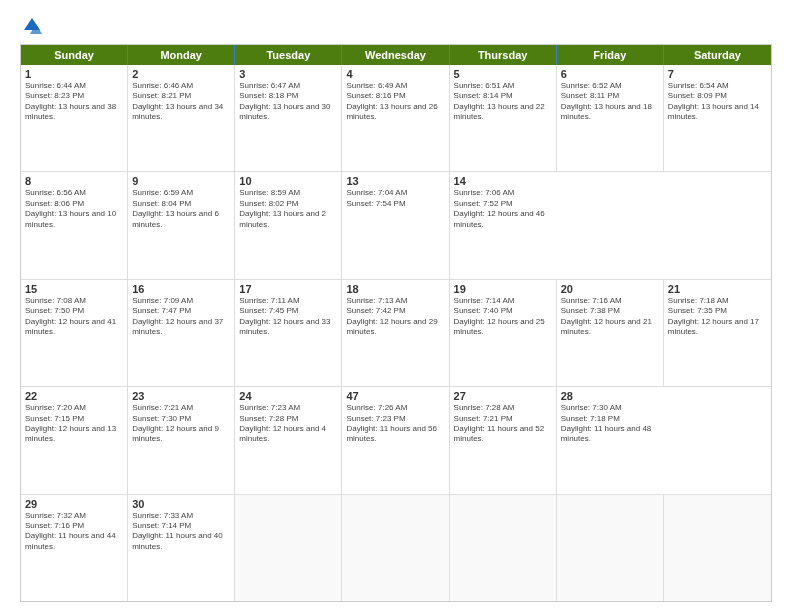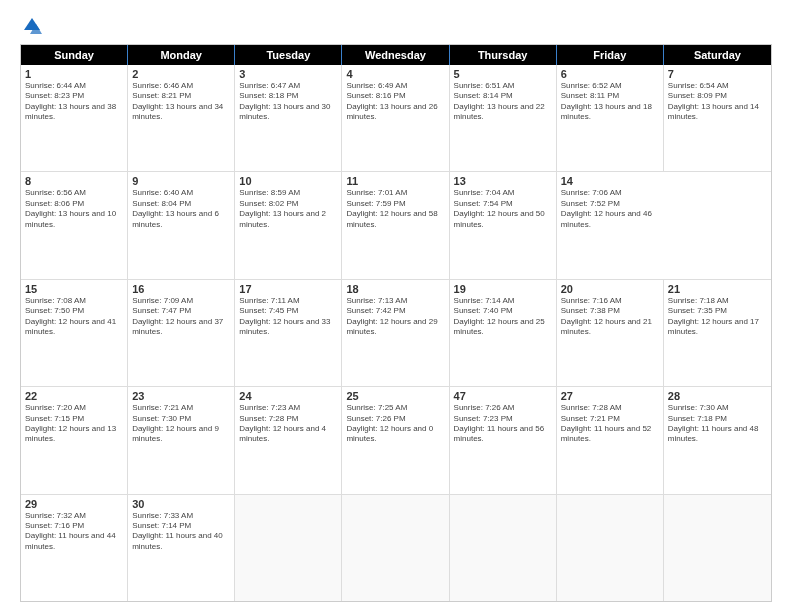--- a/index.html
+++ b/index.html
@@ -62,21 +62,21 @@
     }
     .calendar {
       flex: 1;
       display: flex;
       flex-direction: column;
       border: 1px solid #ccc;
     }
     .cal-header-row {
       display: grid;
       grid-template-columns: repeat(7, 1fr);
-      background: #000000;
+      background: #4d7c0f;
     }
     .cal-header-cell {
       color: #fff;
       font-weight: bold;
       font-size: 11px;
       text-align: center;
       padding: 4px 2px;
       border-right: 1px solid #3a80cc;
     }
     .cal-header-cell:last-child {
@@ -203,41 +203,34 @@
         </div>
         <div class="cal-row">
           <div class="cal-cell">
             <span class="day-num">8</span>
             <span class="cell-line">Sunrise: 6:56 AM</span>
             <span class="cell-line">Sunset: 8:06 PM</span>
             <span class="cell-line">Daylight: 13 hours and 10 minutes.</span>
           </div>
           <div class="cal-cell">
             <span class="day-num">9</span>
-            <span class="cell-line">Sunrise: 6:40 AM</span>
+            <span class="cell-line">Sunrise: 6:59 AM</span>
             <span class="cell-line">Sunset: 8:04 PM</span>
             <span class="cell-line">Daylight: 13 hours and 6 minutes.</span>
           </div>
           <div class="cal-cell">
             <span class="day-num">10</span>
             <span class="cell-line">Sunrise: 8:59 AM</span>
             <span class="cell-line">Sunset: 8:02 PM</span>
             <span class="cell-line">Daylight: 13 hours and 2 minutes.</span>
           </div>
           <div class="cal-cell">
-            <span class="day-num">11</span>
-            <span class="cell-line">Sunrise: 7:01 AM</span>
-            <span class="cell-line">Sunset: 7:59 PM</span>
-            <span class="cell-line">Daylight: 12 hours and 58 minutes.</span>
-          </div>
-          <div class="cal-cell">
             <span class="day-num">13</span>
             <span class="cell-line">Sunrise: 7:04 AM</span>
             <span class="cell-line">Sunset: 7:54 PM</span>
-            <span class="cell-line">Daylight: 12 hours and 50 minutes.</span>
           </div>
           <div class="cal-cell">
             <span class="day-num">14</span>
             <span class="cell-line">Sunrise: 7:06 AM</span>
             <span class="cell-line">Sunset: 7:52 PM</span>
             <span class="cell-line">Daylight: 12 hours and 46 minutes.</span>
           </div>
         </div>
         <div class="cal-row">
           <div class="cal-cell">
@@ -294,26 +287,20 @@
             <span class="day-num">23</span>
             <span class="cell-line">Sunrise: 7:21 AM</span>
             <span class="cell-line">Sunset: 7:30 PM</span>
             <span class="cell-line">Daylight: 12 hours and 9 minutes.</span>
           </div>
           <div class="cal-cell">
             <span class="day-num">24</span>
             <span class="cell-line">Sunrise: 7:23 AM</span>
             <span class="cell-line">Sunset: 7:28 PM</span>
             <span class="cell-line">Daylight: 12 hours and 4 minutes.</span>
-          </div>
-          <div class="cal-cell">
-            <span class="day-num">25</span>
-            <span class="cell-line">Sunrise: 7:25 AM</span>
-            <span class="cell-line">Sunset: 7:26 PM</span>
-            <span class="cell-line">Daylight: 12 hours and 0 minutes.</span>
           </div>
           <div class="cal-cell">
             <span class="day-num">47</span>
             <span class="cell-line">Sunrise: 7:26 AM</span>
             <span class="cell-line">Sunset: 7:23 PM</span>
             <span class="cell-line">Daylight: 11 hours and 56 minutes.</span>
           </div>
           <div class="cal-cell">
             <span class="day-num">27</span>
             <span class="cell-line">Sunrise: 7:28 AM</span>

